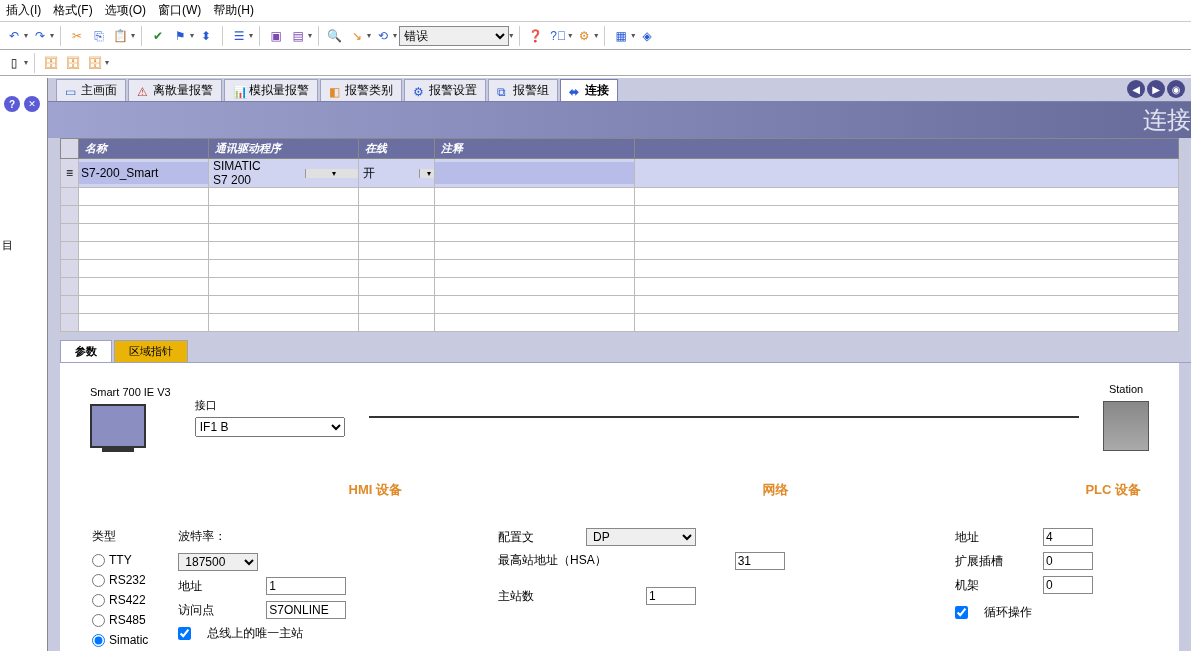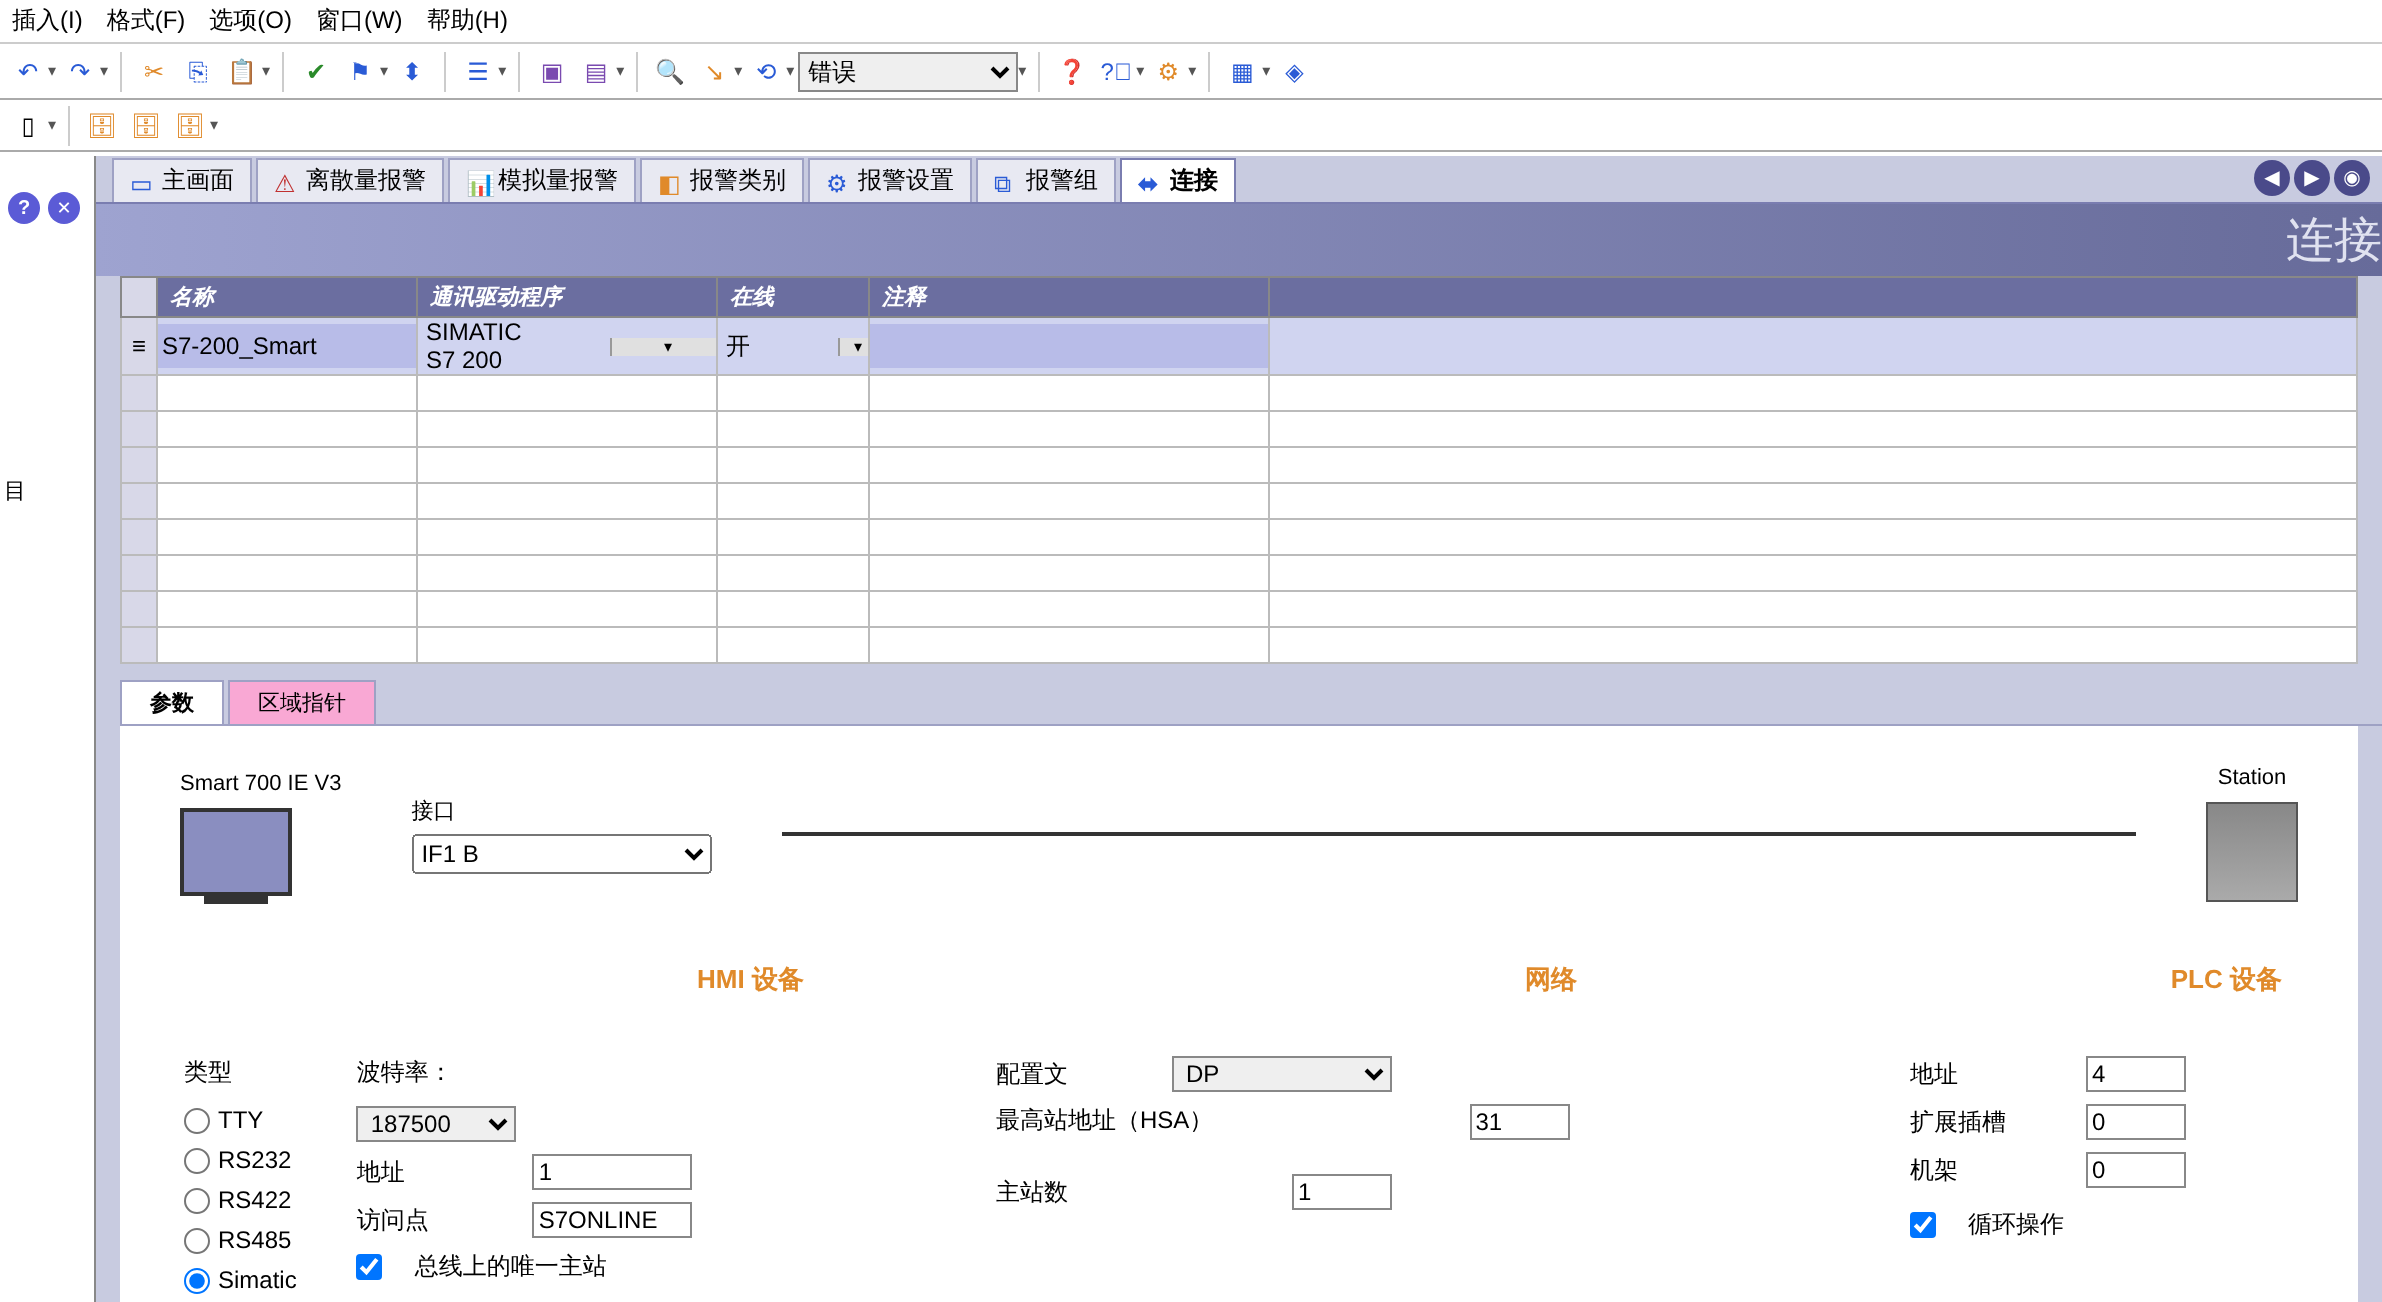--- a/index.html
+++ b/index.html
@@ -53,28 +53,28 @@
 .grid tr.sel td { background: #d0d4f0; }
 .grid .rowh { width: 18px; background: #d8d8e8 !important; text-align: center; }
 .grid input, .grid select { width: 100%; border: none; height: 16px; padding: 11px 2px; background: transparent; }
 .grid tr.sel input { background: #b8bce8; }
 .cell-dd { display: flex; align-items: center; gap: 44px; }
 .cell-dd span { flex: 1; padding-left: 4px; }
 .cell-dd .ar { width: 14px; text-align: center; background: #e0e0e0; border-left: 1px solid #999; cursor: pointer; font-size: 8px; }
 
 
 .lowertabs { margin: 8px 0 0 12px; display: flex; border-bottom: 1px solid #9ea1c4; }
-.ltab { padding: 3px 14px; background: #f9a8d4; border: 1px solid #9ea1c4; border-bottom: none; margin-right: 2px; cursor: pointer; font-size: 11px; }
+.ltab { padding: 3px 14px; background: #eab308; border: 1px solid #9ea1c4; border-bottom: none; margin-right: 2px; cursor: pointer; font-size: 11px; }
 .ltab.active { background: #fff; font-weight: bold; }
 
 
 .params { background: #fff; margin: 0 12px 0 12px; padding: 20px 30px; position: relative; height: 300px; }
 
 
-.devrow { display: flex; align-items: center; gap: 35px; margin-bottom: 30px; }
+.devrow { display: flex; align-items: center; gap: 24px; margin-bottom: 30px; }
 .devbox { text-align: center; }
 .devbox .lbl { font-size: 11px; margin-bottom: 6px; }
 .monitor { width: 56px; height: 44px; border: 2px solid #333; background: #8a8ec0; position: relative; }
 .monitor::after { content: ''; position: absolute; bottom: -6px; left: 10px; right: 10px; height: 4px; background: #333; }
 .plc { width: 46px; height: 50px; background: linear-gradient(#888, #aaa); border: 1px solid #555; }
 .iface { }
 .iface .lbl { font-size: 11px; margin-bottom: 4px; }
 .iface select { width: 150px; height: 20px; }
 .connline { border-bottom: 2px solid #333; flex: 1; height: 1px; }
 

